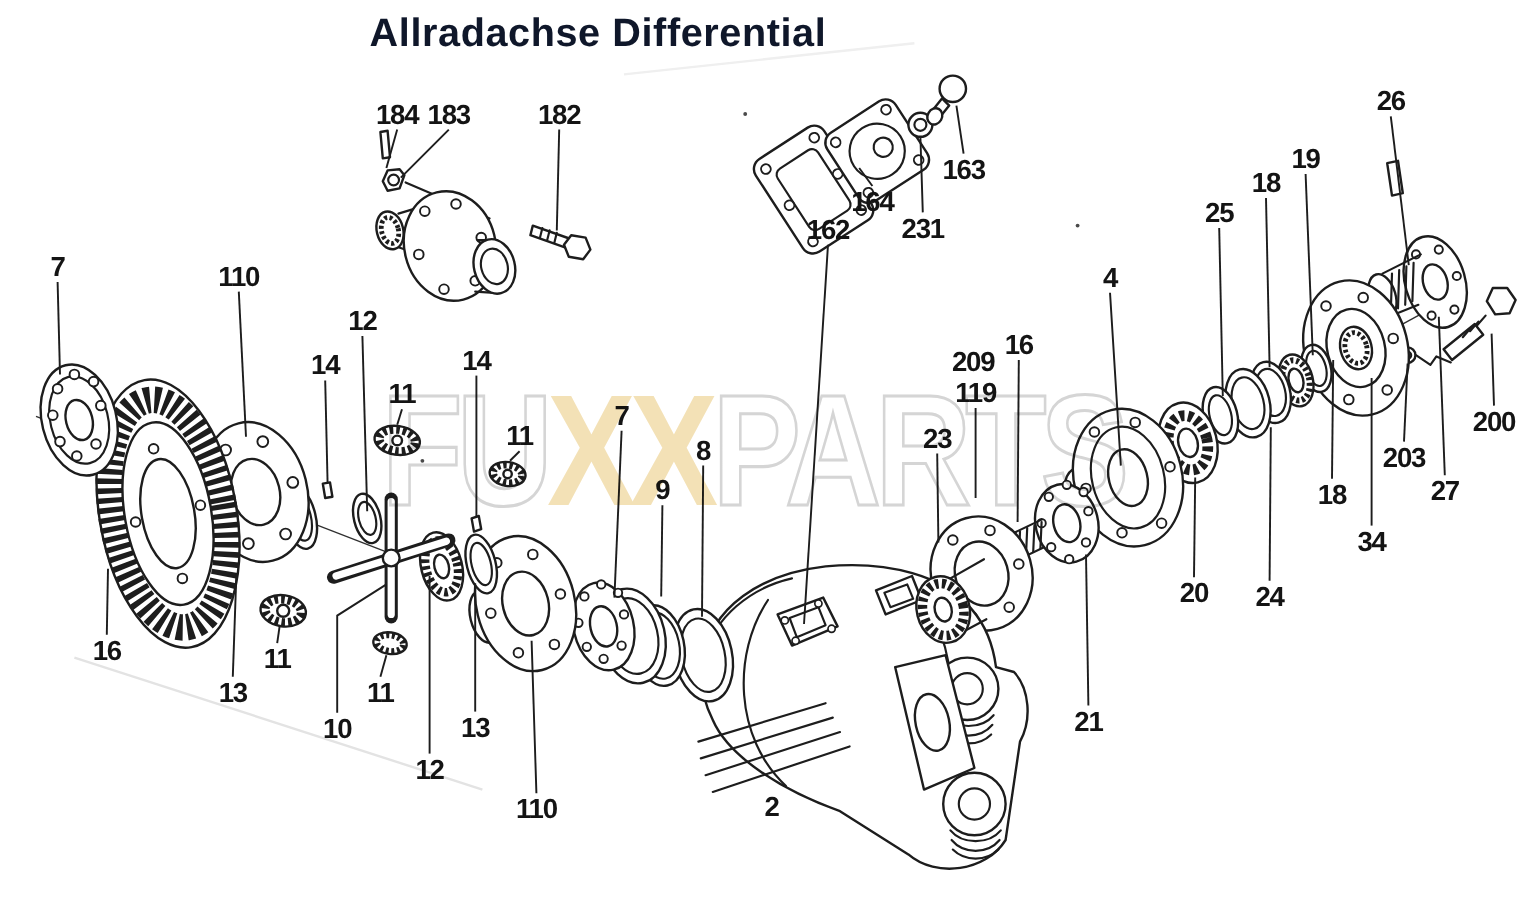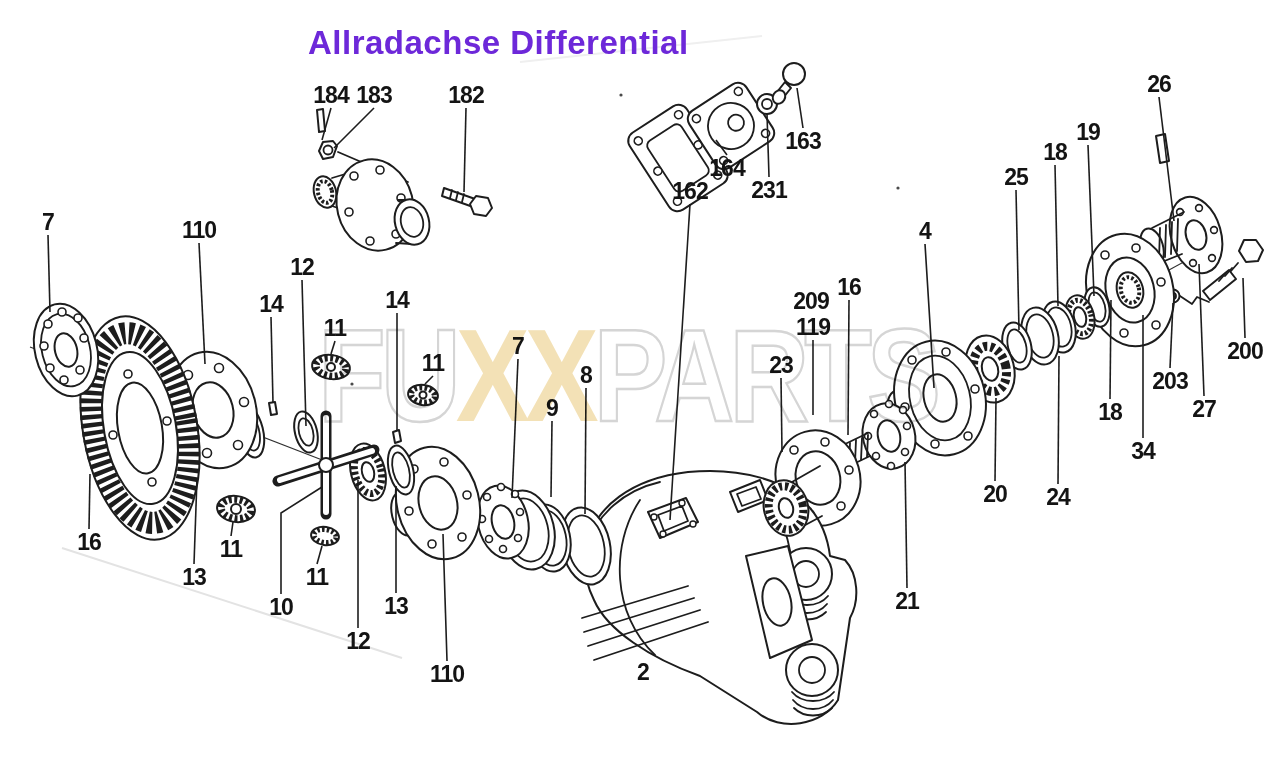--- a/index.html
+++ b/index.html
@@ -3,22 +3,22 @@
 <meta charset="utf-8">
 <style>
   :root{
     --ink:#1d1d1d;
     --wm-tan:#f3e1b6;
     --wm-outline:#d5d5d5;
   }
   html,body{margin:0;padding:0;background:#fff;}
   .stage{position:relative;width:1277px;height:759px;background:#fff;overflow:hidden;
          font-family:"Liberation Sans",sans-serif;}
-  .page-title{position:absolute;left:308px;top:24px;z-index:2;
-    font-size:33px;font-weight:700;color:#6d28d9;letter-spacing:.5px;white-space:nowrap;}
+  .page-title{position:absolute;left:308px;top:8px;z-index:2;
+    font-size:33px;font-weight:700;color:#0f172a;letter-spacing:.5px;white-space:nowrap;}
   .watermark{position:absolute;left:318px;top:310px;z-index:5;pointer-events:none;
     mix-blend-mode:multiply;white-space:nowrap;line-height:1;
     font-weight:700;font-size:132px;letter-spacing:-6px;
     transform:scaleX(.84);transform-origin:left top;}
   .wm-outline{color:#ffffff;-webkit-text-stroke:2.5px var(--wm-outline);}
   .wm-solid{color:var(--wm-tan);}
   svg.art{position:absolute;left:0;top:0;z-index:1;}
   .p{fill:#fff;stroke:var(--ink);stroke-width:2;stroke-linejoin:round;stroke-linecap:round;}
   .ln{fill:none;stroke:var(--ink);stroke-width:1.8;stroke-linejoin:round;stroke-linecap:round;}
   .th{fill:none;stroke:var(--ink);}

